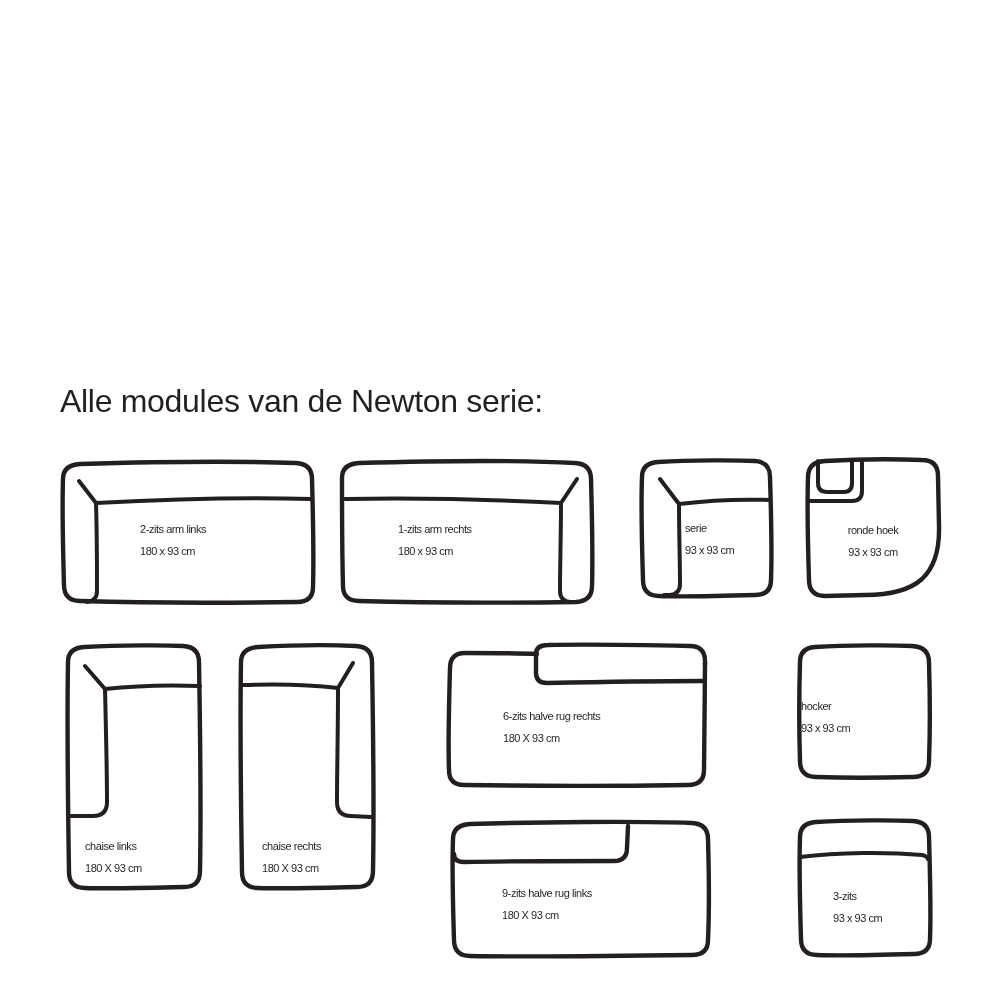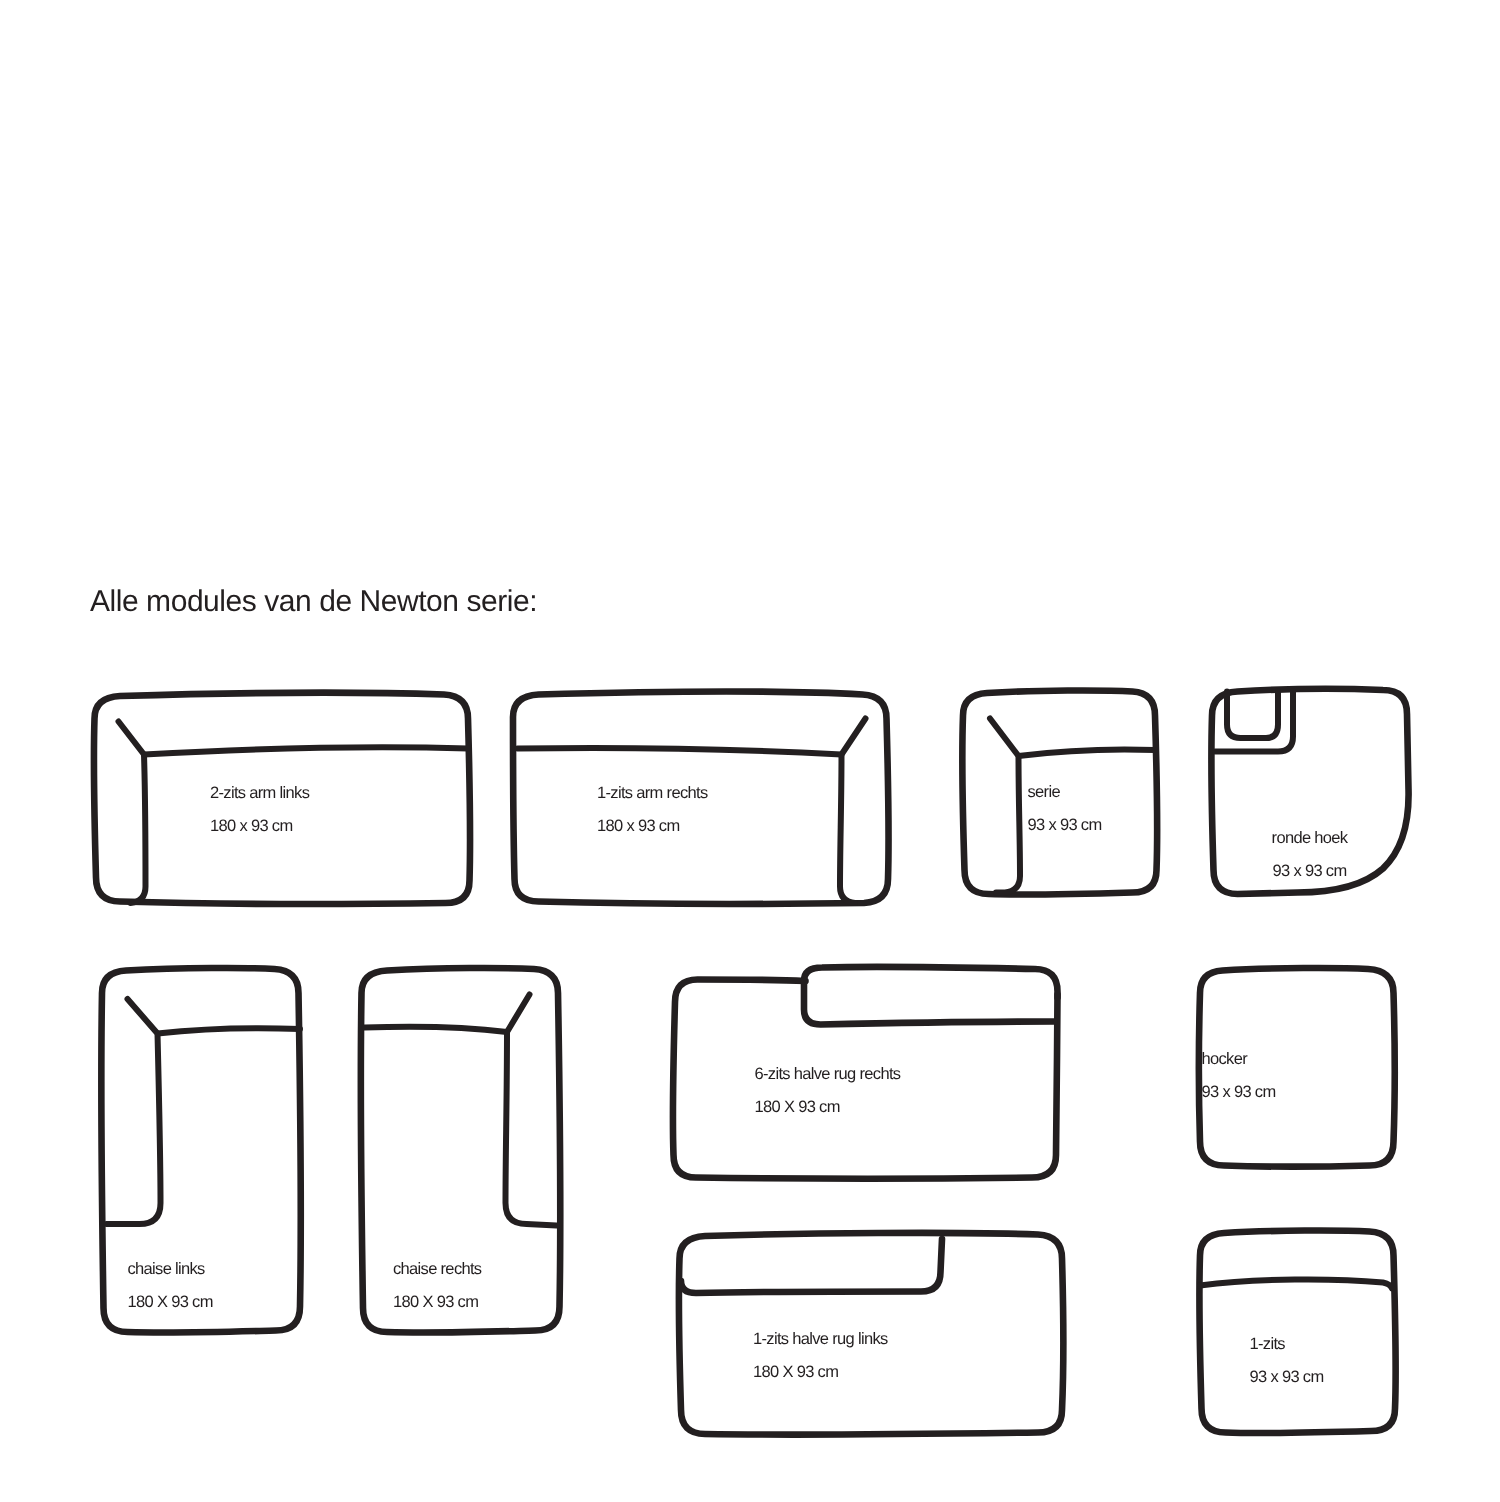--- a/index.html
+++ b/index.html
@@ -5,21 +5,21 @@
   :root{ --ink:#231f20; --bg:#ffffff; }
   html,body{margin:0;padding:0;}
   body{
     width:1000px;height:1001px;background:var(--bg);
     position:relative;overflow:hidden;
     font-family:"Liberation Sans", sans-serif;
     color:var(--ink);
   }
   .page-title{
     position:absolute;left:60px;top:386px;
-    font-size:20px;letter-spacing:-0.3px;line-height:30px;
+    font-size:32px;letter-spacing:-0.3px;line-height:30px;
     color:var(--ink);
   }
   .module-svg{position:absolute;overflow:visible;}
   .module-svg path, .module-svg rect{
     fill:none;stroke:var(--ink);
     stroke-linecap:round;stroke-linejoin:round;
   }
   .stroke-outer{stroke-width:4.4;}
   .stroke-inner{stroke-width:4;}
   .label{
@@ -64,21 +64,21 @@
   <div class="label" style="left:685px;top:518px;">
     <div>serie</div>
     <div>93 x 93 cm</div>
   </div>
 
   <svg class="module-svg" style="left:803px;top:454px;" width="145" height="150" viewBox="0 0 145 150">
     <path class="stroke-outer" d="M 22,7 C 55,5 95,5 119,6 Q 135,6 135,22 L 136,72 Q 137,108 119,125 Q 101,141 62,141 L 22,142 Q 6,142 6,126 C 5,95 4,55 5,23 Q 5,8 22,7 Z"></path>
     <path class="stroke-inner" d="M 15,7 L 15,29 Q 15,38 24,38 L 41,38 Q 49,38 49,29 L 49,7"></path>
     <path class="stroke-inner" d="M 59,7 L 59,37 Q 59,47 49,47 L 7,47"></path>
   </svg>
-  <div class="label center" style="left:803px;top:520px;width:140px;margin-top:29px;">
+  <div class="label center" style="left:803px;top:520px;width:140px;">
     <div>ronde hoek</div>
     <div>93 x 93 cm</div>
   </div>
 
   <svg class="module-svg" style="left:61px;top:640px;" width="146" height="256" viewBox="0 0 146 256">
     <path class="stroke-outer" d="M 23,7 C 60,5 105,5 122,6 Q 138,7 138,22 C 139,80 140,180 139,231 Q 139,247 123,247 C 85,248 55,249 24,248 Q 8,248 8,232 C 7,170 6,80 7,22 Q 7,8 23,7 Z"></path>
     <path class="stroke-inner" d="M 24,26 L 44,49 C 45,90 46,130 46,162 Q 46,176 32,176 L 10,176"></path>
     <path class="stroke-inner" d="M 44,49 C 80,45 112,45 139,46"></path>
   </svg>
   <div class="label" style="left:85px;top:836px;">
@@ -111,26 +111,26 @@
   <div class="label" style="left:801px;top:696px;">
     <div>hocker</div>
     <div>93 x 93 cm</div>
   </div>
 
   <svg class="module-svg" style="left:447px;top:818px;" width="266" height="144" viewBox="0 0 266 144">
     <path class="stroke-outer" d="M 23,6 C 90,4 190,3 245,5 Q 261,6 261,21 C 262,55 262,100 261,122 Q 261,137 245,137 C 175,138 85,139 23,138 Q 7,138 7,122 C 6,90 5,50 6,21 Q 6,7 23,6 Z"></path>
     <path class="stroke-outer" d="M 7,36 Q 7,44 17,44 C 60,43 130,43 167,43 Q 180,43 180,30 L 181,8"></path>
   </svg>
   <div class="label" style="left:502px;top:883px;">
-    <div>1-zits halve rug links</div>
+    <div>9-zits halve rug links</div>
     <div>180 X 93 cm</div>
   </div>
 
   <svg class="module-svg" style="left:794px;top:816px;" width="144" height="146" viewBox="0 0 144 146">
     <path class="stroke-outer" d="M 22,6 C 55,4 100,4 119,5 Q 135,6 135,21 C 136,55 137,100 136,123 Q 136,138 120,138 C 85,139 50,140 23,139 Q 7,139 7,123 C 6,90 5,50 6,21 Q 6,7 22,6 Z"></path>
     <path class="stroke-inner" d="M 6,41 C 45,36 95,36 128,39 Q 133,40 134,43"></path>
   </svg>
   <div class="label" style="left:833px;top:886px;">
-    <div>1-zits</div>
+    <div>3-zits</div>
     <div>93 x 93 cm</div>
   </div>
 
 </div>
 
 </body></html>

